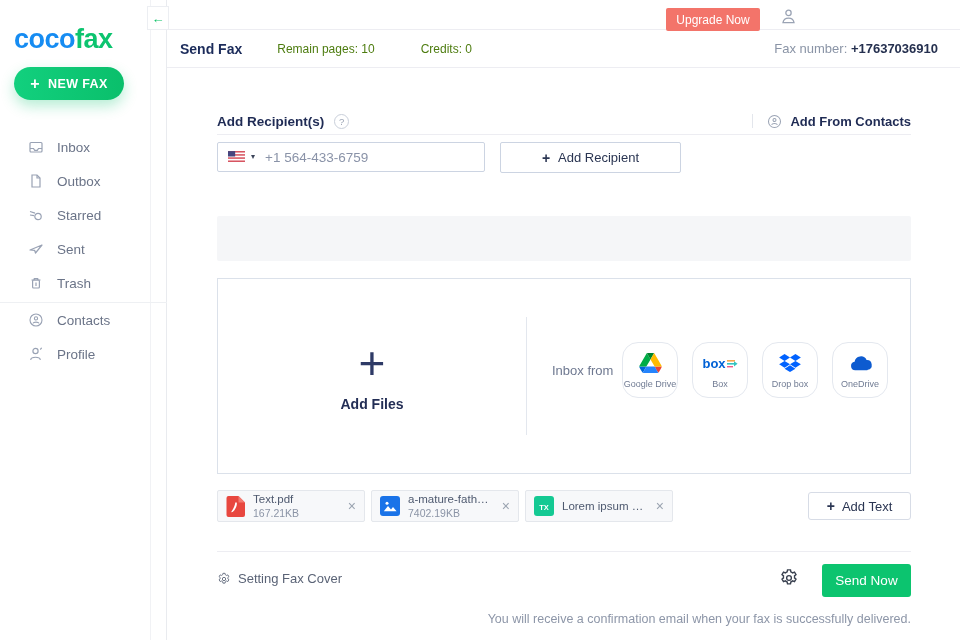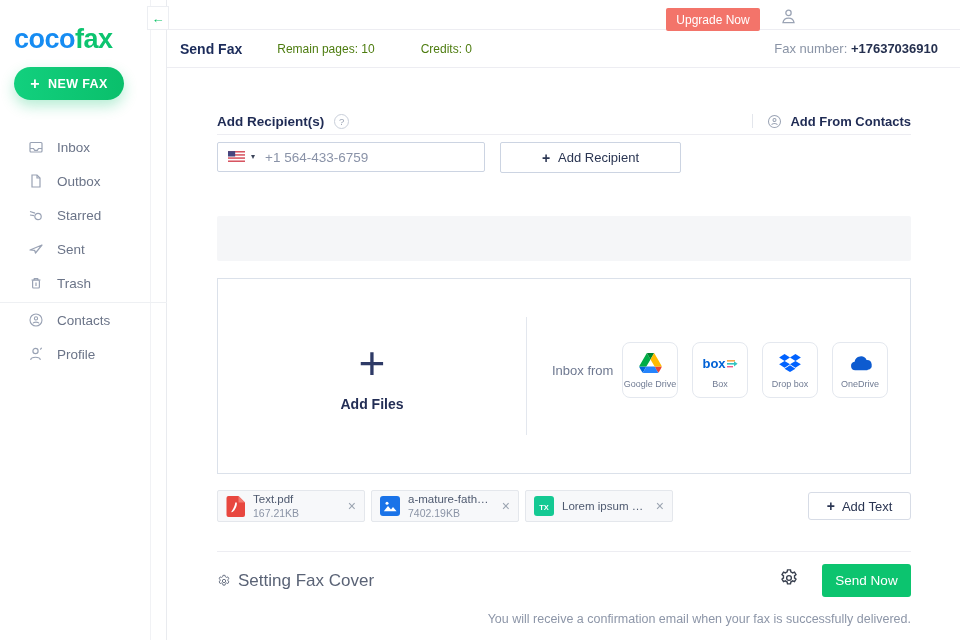--- a/index.html
+++ b/index.html
@@ -72,21 +72,21 @@
     background:#f5f6f8;border-radius:2px;}
 
   .upload-box{position:absolute;left:50px;top:278px;width:694px;height:196px;
     border:1px solid #dbe1ea;background:#fff;}
   .addfiles-zone{position:absolute;left:0;top:0;width:308px;height:100%;display:flex;
     flex-direction:column;align-items:center;justify-content:center;cursor:pointer;}
   .plus-big{font-size:46px;font-weight:200;color:#2e3a66;line-height:1;}
   .addfiles-label{margin-top:10px;font-weight:700;font-size:14px;color:#232e55;}
   .zone-divider{position:absolute;left:308px;top:38px;height:118px;width:1px;background:#e3e7ee;}
   .upload-from{position:absolute;left:334px;top:84px;font-size:13px;color:#6e7890;}
-  .provider{position:absolute;top:63px;width:56px;height:56px;border:1px solid #e4e8ef;border-radius:8px;
+  .provider{position:absolute;top:63px;width:56px;height:56px;border:1px solid #e4e8ef;border-radius:16px;
     background:#fff;display:flex;flex-direction:column;align-items:center;justify-content:center;
     gap:4px;cursor:pointer;}
   .provider .plogo{height:24px;display:flex;align-items:center;justify-content:center;}
   .provider .pname{font-size:9px;color:#707b93;white-space:nowrap;}
   .p0{left:404px;} .p1{left:474px;} .p2{left:544px;} .p3{left:614px;}
   .boxlogo{font-weight:800;font-size:13px;color:#0061d5;display:flex;align-items:center;gap:1px;}
 
   .chip{position:absolute;top:490px;width:148px;height:32px;background:#f7f8fa;
     border:1px solid #e4e7ec;border-radius:2px;display:flex;align-items:center;padding:0 8px;gap:8px;}
   .chip.c0{left:50px;} .chip.c1{left:204px;} .chip.c2{left:358px;}
@@ -96,21 +96,21 @@
   .chip-size{font-size:10.5px;color:#8b94a6;}
   .chip-size:empty{display:none;}
   .chip-close{margin-left:auto;color:#9aa3b0;font-size:14px;cursor:pointer;line-height:1;}
   .add-text-btn{position:absolute;left:641px;top:492px;width:103px;height:28px;background:#fff;
     border:1px solid #d7dce6;border-radius:3px;color:#2a3552;font-size:13px;cursor:pointer;
     display:flex;align-items:center;justify-content:center;gap:7px;font-family:inherit;}
   .add-text-btn .plus{font-size:14px;font-weight:700;}
 
   .bottom-divider{position:absolute;left:50px;top:551px;width:694px;height:1px;background:#ededf2;}
   .setting-cover{position:absolute;left:50px;top:571px;display:flex;align-items:center;gap:7px;
-    color:#5a6376;font-size:17px;cursor:pointer;justify-content:center;}
+    color:#5a6376;font-size:13px;cursor:pointer;justify-content:center;}
   .setting-cover .gico{color:#6a7284;display:flex;}
   .gear-btn{position:absolute;left:612px;top:568px;color:#39404f;cursor:pointer;background:none;border:none;padding:0;}
   .send-now{position:absolute;left:655px;top:564px;width:89px;height:33px;background:#0cc46f;
     color:#fff;font-size:13.5px;border:none;border-radius:3px;cursor:pointer;font-family:inherit;}
   .note{position:absolute;left:50px;top:612px;width:694px;text-align:right;
     font-size:12.5px;color:#8d96a8;}
 </style>
 </head>
 <body>
 

